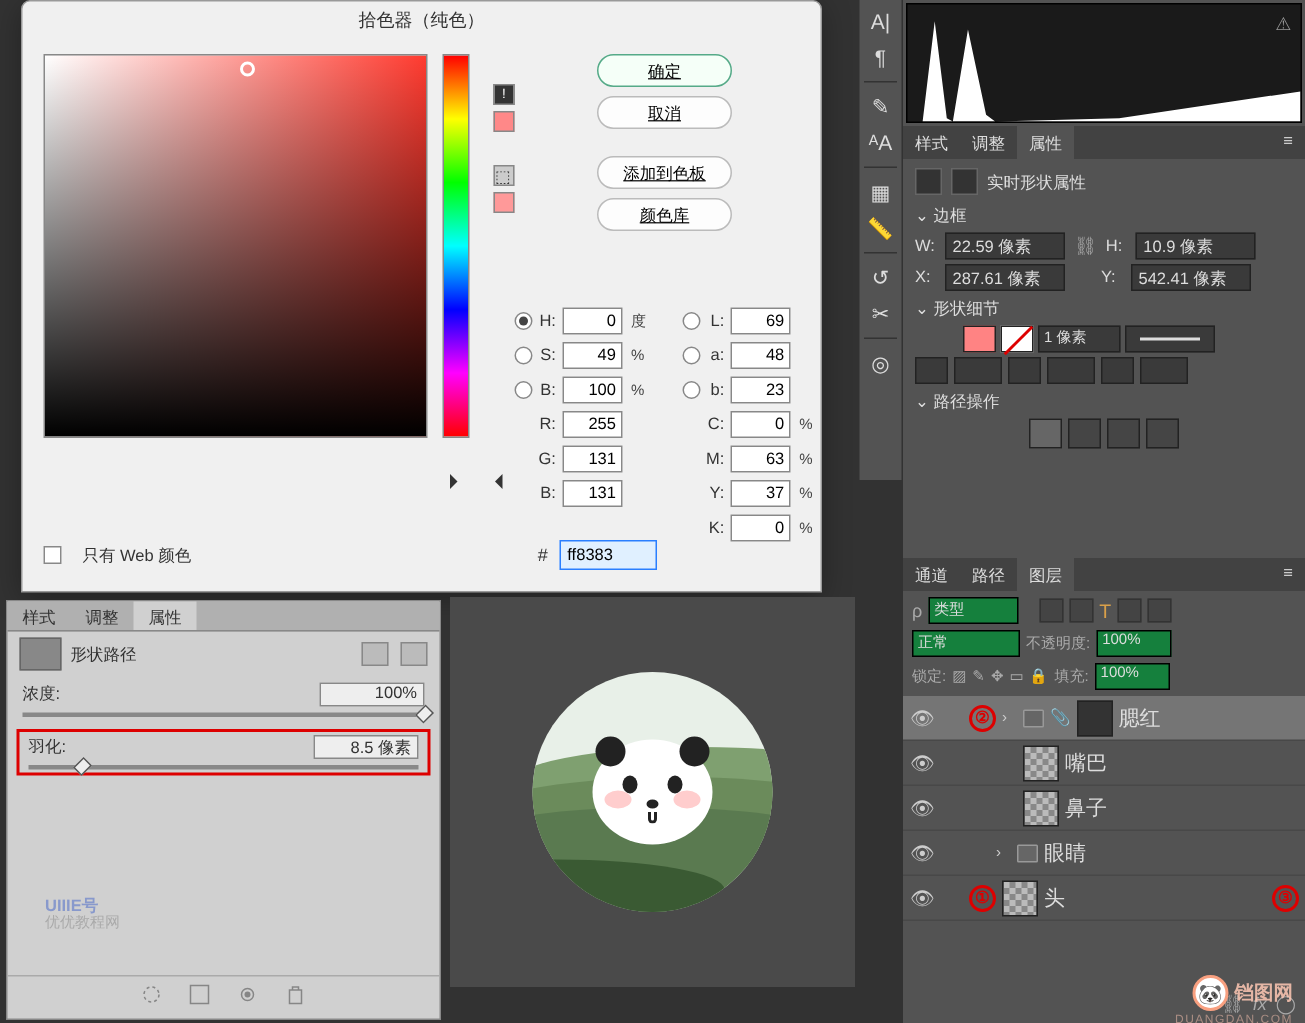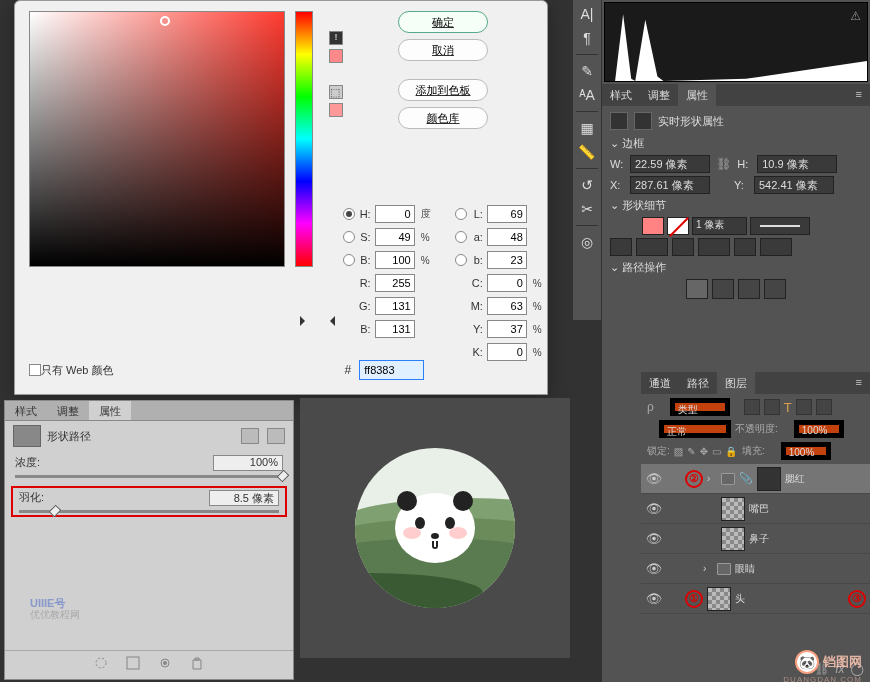--- a/index.html
+++ b/index.html
@@ -40,21 +40,21 @@
   border: 1px solid #bbb; font-size: 11px; cursor: pointer;
 }
 .cp-btn.primary { border-color: #5a8; background:#f5fff8; }
 .cp-radio { width:12px;height:12px;border:1px solid #888;border-radius:50%;background:#fff; display:inline-block; }
 .cp-radio.sel::after { content:''; display:block; width:6px;height:6px;background:#444;border-radius:50%;margin:2px; }
 .cp-num { width:40px; height:18px; border:1px solid #888; background:#fff; font-size:11px; text-align:right; padding-right:3px; }
 .cp-unit { font-size:10px; color:#444; }
 .cp-lbl { font-size:11px; text-align:right; }
 
 .bottom-row { display:flex; align-items:center; padding: 6px 14px; gap:8px; position:absolute; bottom:8px; left:0; right:0;}
-.web-check { display:flex; align-items:center; gap:0; }
+.web-check { display:flex; align-items:center; gap:14px; }
 .checkbox { width:12px;height:12px;border:1px solid #888;background:#fff; }
 .hex-field { width:65px; height:20px; border:1px solid #2a7fff; background:#e0f0ff; padding:0 4px; font-size:11px; }
 .hash { margin-left: 223px; font-size: 12px; }
 
 
 .left-panel { position:absolute; left:4px; top:400px; width:290px; height:280px; background:#d0d0d0; border:1px solid #888; }
 .panel-tabs { display:flex; background:#b0b0b0; height:20px; border-bottom:1px solid #888; }
 .tab { padding:3px 10px; font-size:11px; color:#333; cursor:pointer; }
 .tab.active { background:#d0d0d0; }
 .panel-head { display:flex; align-items:center; padding:6px 8px; gap:6px; }
@@ -123,36 +123,36 @@
 .px-sel { width:55px;height:18px;background:#3a3a3a;border:1px solid #222;color:#ddd;font-size:10px;padding:0 3px; }
 .line-sel { width:60px;height:18px;background:#3a3a3a;border:1px solid #222; }
 .align-icons { display:flex; gap:4px; margin:3px 0; }
 .al-btn { width:22px;height:18px;background:#3a3a3a;border:1px solid #222; }
 .al-dd { width:32px;height:18px;background:#3a3a3a;border:1px solid #222; }
 .path-ops { display:flex; gap:4px; margin:4px 0; justify-content:center; }
 .po-btn { width:22px;height:20px;background:#454545;border:1px solid #222; }
 .po-btn.active { background:#666; }
 
 
-.layers-panel { position:absolute; bottom:0; left:0; right:0; height:310px; background:#535353;padding-left:39px; }
+.layers-panel { position:absolute; bottom:0; left:0; right:0; height:310px; background:#535353; }
 .lay-tabs { display:flex; background:#424242; height:22px; }
 .lay-controls { padding:4px 6px; display:flex; flex-direction:column; gap:4px; }
 .lc-row { display:flex; align-items:center; gap:4px; color:#aaa; font-size:10px; }
-.lc-sel { width:60px;height:18px;background:#c2410c;border:5px solid #000000;color:#ddd;font-size:10px;padding:0 3px;margin-left:12px; }
+.lc-sel { width:60px;height:18px;background:#15803d;border:1px solid #000000;color:#ddd;font-size:10px;padding:0 3px; }
 .lc-icon { width:16px;height:16px;border:1px solid #333;background:#444; }
 .layer-list { background:#535353; }
 .layer-row { display:flex; align-items:center; height:30px; padding:0 4px; gap:4px; border-bottom:1px solid #484848; }
 .layer-row.selected { background:#757575; }
 .vis-eye { width:18px; color:#ccc; text-align:center; font-size:13px; }
 .layer-indent { width:14px; }
 .layer-chevron { color:#ccc; width:10px; font-size:10px; }
 .folder-icn { width:14px;height:12px;border:1px solid #999;background:#666;border-radius:1px; }
 .layer-thumb { width:24px;height:24px;background:#333;border:1px solid #222; }
 .layer-thumb.trans { background: repeating-conic-gradient(#888 0 25%, #bbb 0 50%) 0 0/8px 8px; }
-.layer-name { color:#ddd; font-size:10px; }
+.layer-name { color:#ddd; font-size:14px; }
 .circled-num { display:inline-flex; width:18px;height:18px;border:2px solid #d00;border-radius:50%;color:#d00;align-items:center;justify-content:center;font-size:11px;font-weight:bold; }
 .layer-foot { display:flex; justify-content:flex-end; padding:4px 6px; gap:6px; color:#aaa; font-size:12px; position:absolute; bottom:2px; left:0; right:0;}
 
 
 .watermark { position:absolute; right:8px; bottom:8px; color:rgba(255,200,180,.85); font-size:13px; display:flex; align-items:center; gap:4px; font-weight:bold; z-index:99;}
 .wm-icon { width:24px;height:24px;background:#fff;border-radius:50%;border:2px solid #f8a080;display:flex;align-items:center;justify-content:center;font-size:13px; }
 .wm-sub { position:absolute; right:8px; bottom:-2px; font-size:8px; letter-spacing:1px; color:rgba(255,200,180,.5); }
 
 .leftwm { position:absolute; left:30px; top:596px; color:#8899cc; font-size:11px; font-weight:bold; }
 .leftwm-sub { position:absolute; left:30px; top:608px; color:#aaa; font-size:10px; }
@@ -321,20 +321,21 @@
     </div>
     <div class="layer-foot">
       <span>⛓</span>
       <span style="font-style:italic">fx</span>
       <span>◯</span>
     </div>
   </div>
 </div>
 
 <div class="color-picker">
+  <div class="cp-title">拾色器（纯色）</div>
   <div class="cp-body">
     <div class="cp-field">
       <div class="cp-field-cursor"></div>
     </div>
     <div class="hue-strip"></div>
 
     <div style="display:flex">
       <div class="mid-icons">
         <div class="mid-icon" style="background:#333;color:#fff;text-align:center;font-size:9px">!</div>
         <div class="mid-icon" style="background:#f88"></div>

